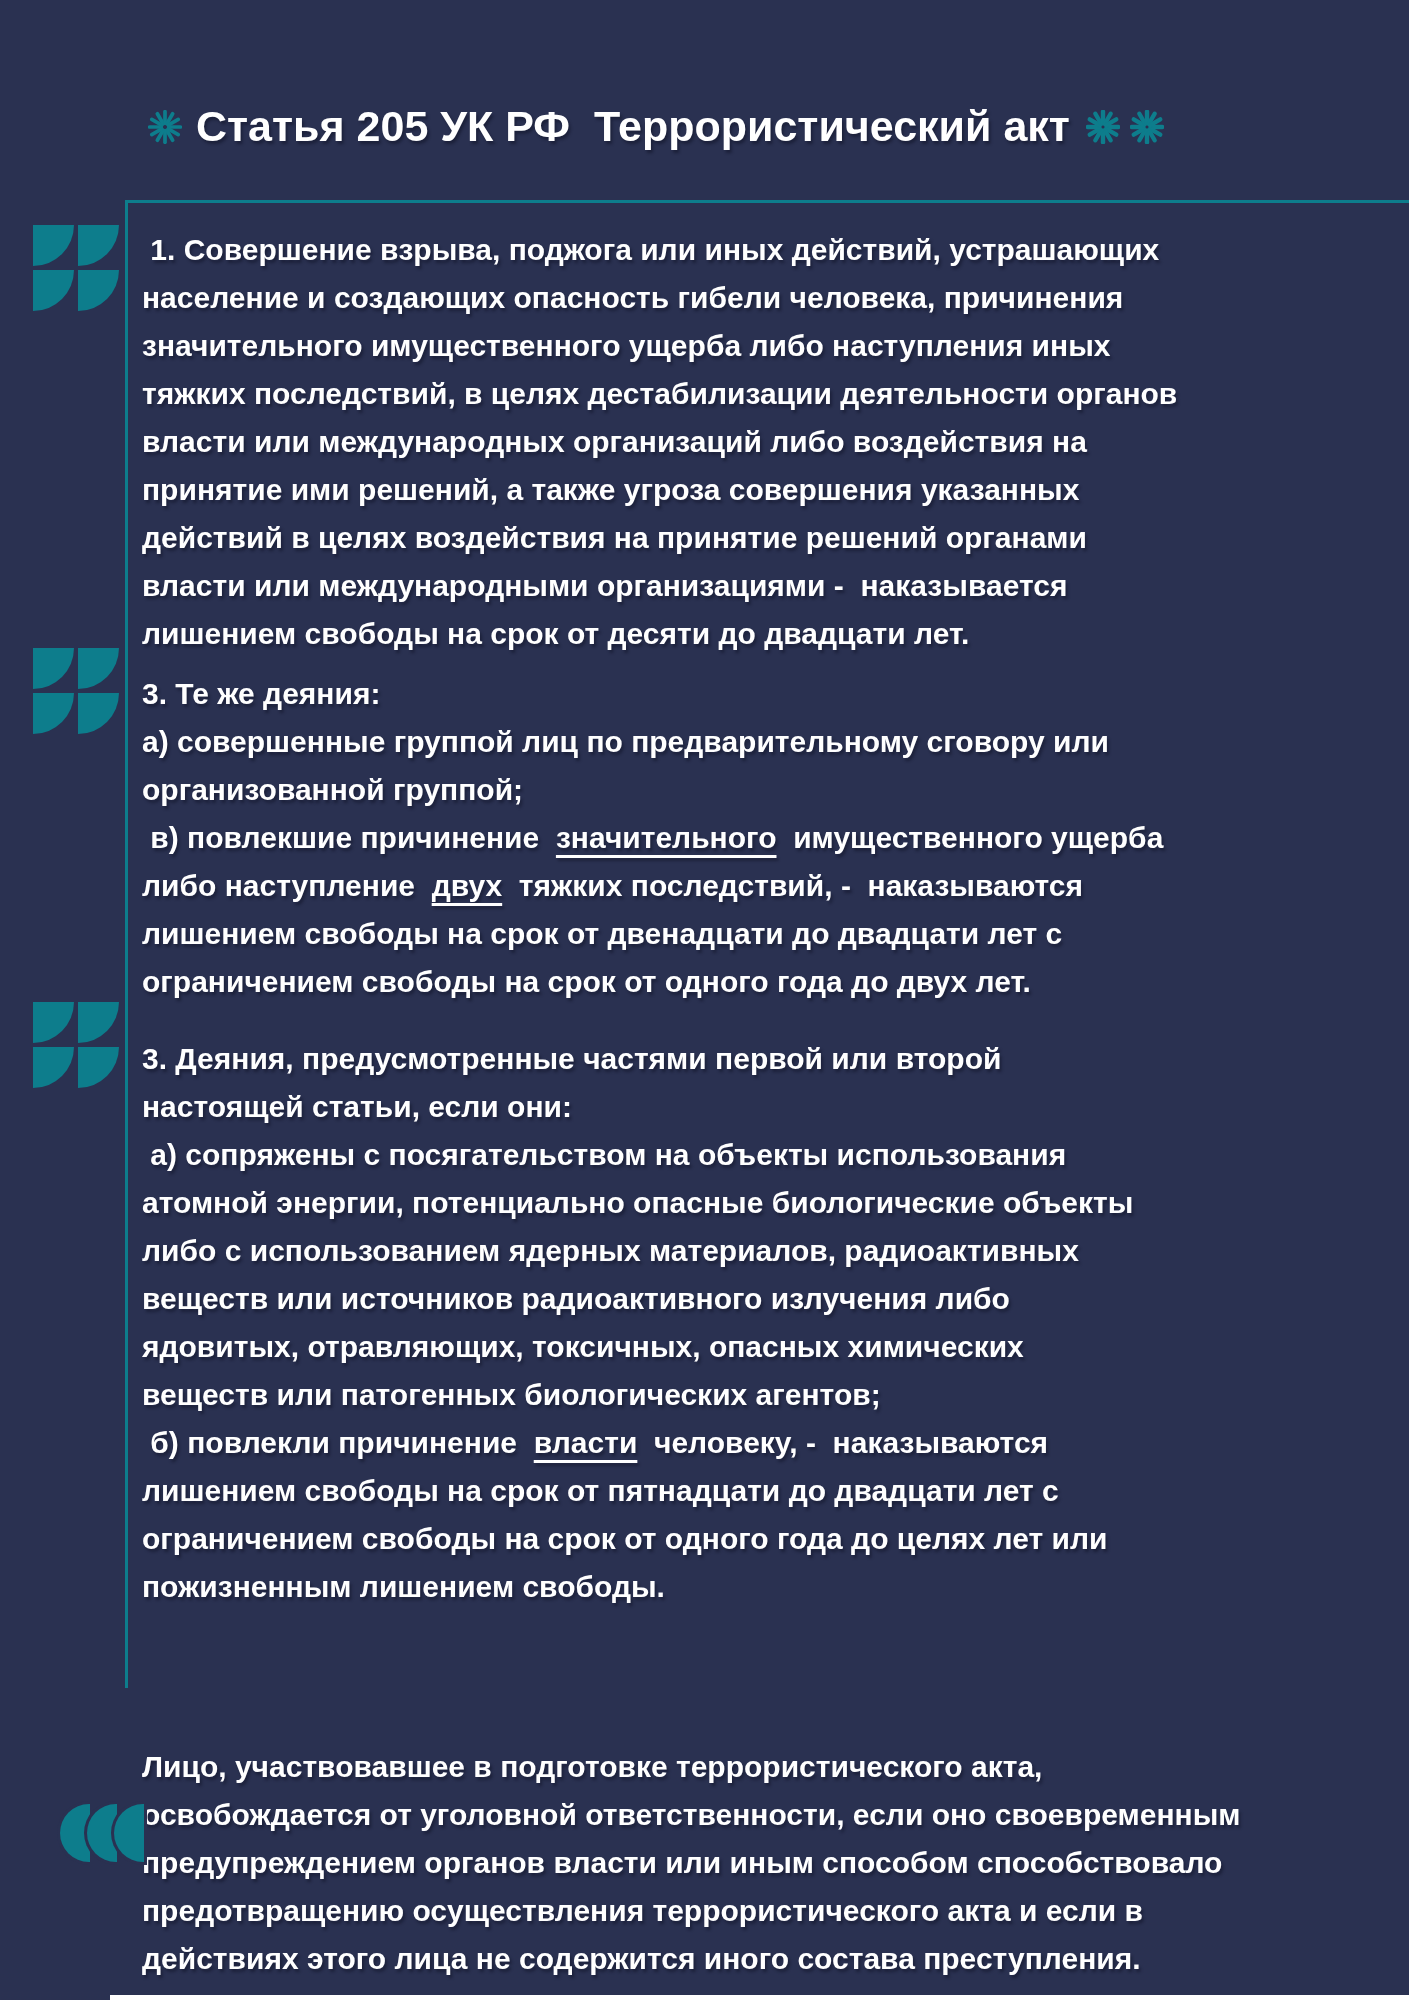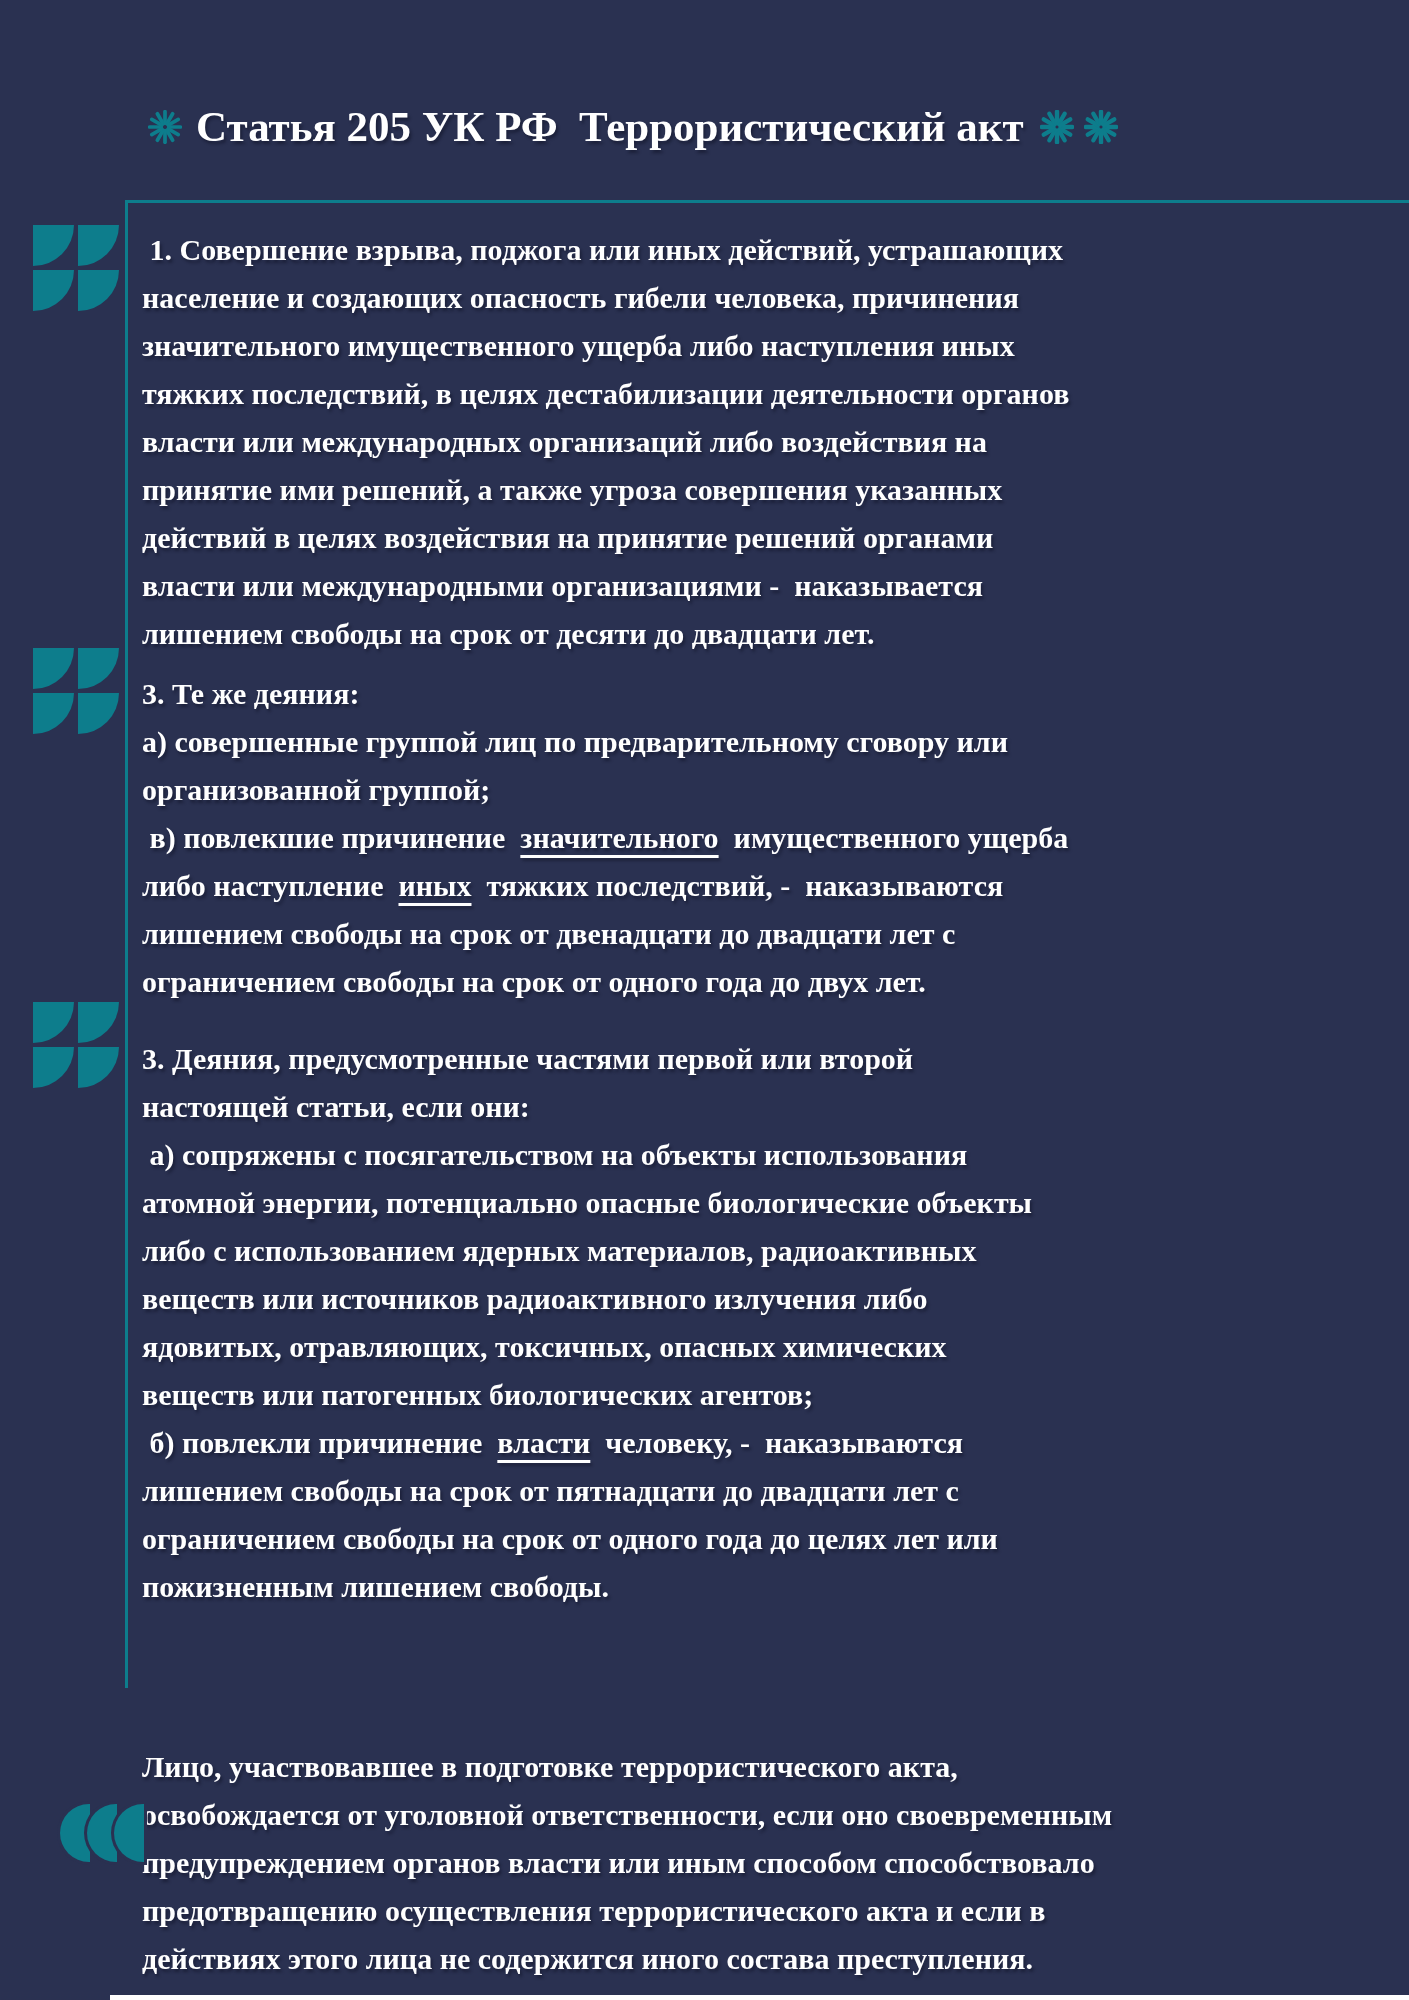--- a/index.html
+++ b/index.html
@@ -6,21 +6,21 @@
     --bg:#2a3151;
     --accent:#0d7d8c;
     --txt:#ffffff;
   }
   html,body{margin:0;padding:0;background:var(--bg);}
   .page{
     position:relative;
     width:1409px;height:2000px;
     background:var(--bg);
     overflow:hidden;
-    font-family:Liberation Serif, serif;
+    font-family:Liberation Sans, sans-serif;
   }
   
   .title-row{
     position:absolute;left:148px;top:102px;
     display:flex;align-items:center;
   }
   .title-row h1{
     margin:0 16px 0 14px;
     font-size:43px;font-weight:bold;color:var(--txt);
     white-space:pre;
@@ -182,21 +182,21 @@
 тяжких последствий, в целях дестабилизации деятельности органов
 власти или международных организаций либо воздействия на
 принятие ими решений, а также угроза совершения указанных
 действий в целях воздействия на принятие решений органами
 власти или международными организациями -  наказывается
 лишением свободы на срок от десяти до двадцати лет.</span></div>
   <div class="para" id="para-1"><span>3. Те же деяния:
 а) совершенные группой лиц по предварительному сговору или
 организованной группой;
  в) повлекшие причинение  </span><u>значительного</u><span>  имущественного ущерба
-либо наступление  </span><u>иных</u><span>  тяжких последствий, -  наказываются
+либо наступление  </span><u>двух</u><span>  тяжких последствий, -  наказываются
 лишением свободы на срок от двенадцати до двадцати лет с
 ограничением свободы на срок от одного года до двух лет.</span></div>
   <div class="para" id="para-2"><span>3. Деяния, предусмотренные частями первой или второй
 настоящей статьи, если они:
  а) сопряжены с посягательством на объекты использования
 атомной энергии, потенциально опасные биологические объекты
 либо с использованием ядерных материалов, радиоактивных
 веществ или источников радиоактивного излучения либо
 ядовитых, отравляющих, токсичных, опасных химических
 веществ или патогенных биологических агентов;

